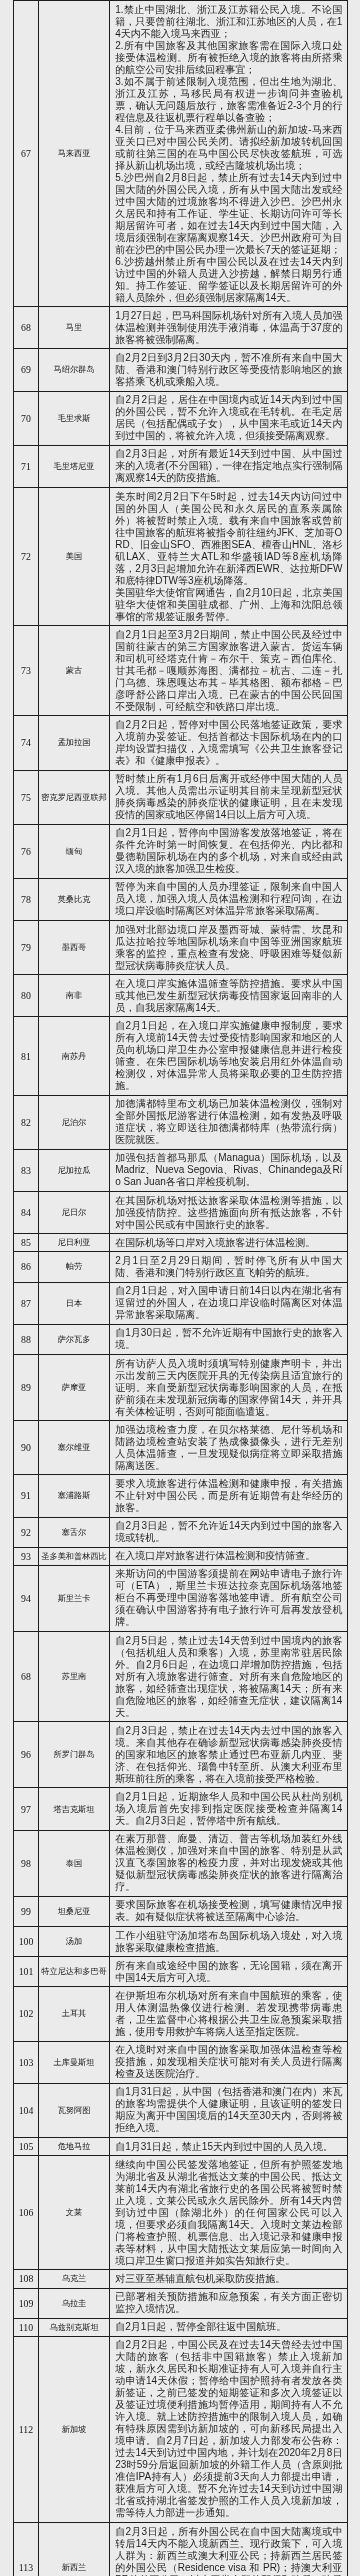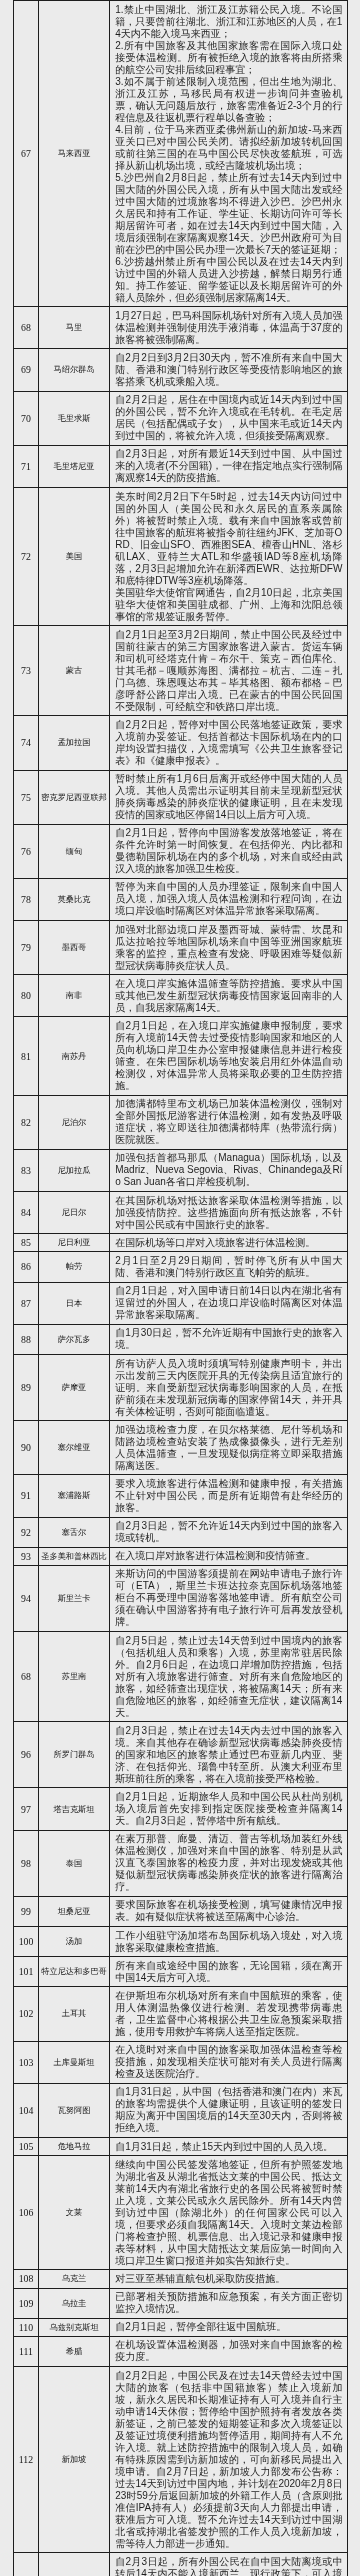--- a/index.html
+++ b/index.html
@@ -305,25 +305,20 @@
     <td class="c-country">乌拉圭</td>
     <td class="c-text">已部署相关预防措施和应急预案，有关方面正密切监控入境情况。</td>
   </tr>
 
   <tr>
     <td class="c-num">110</td>
     <td class="c-country">乌兹别克斯坦</td>
     <td class="c-text">自2月1日起，暂停全部往返中国航班。</td>
   </tr>
 
-  <tr>
-    <td class="c-num">111</td>
-    <td class="c-country">希腊</td>
-    <td class="c-text">在机场设置体温检测器，加强对来自中国旅客的检疫力度。</td>
-  </tr>
 
   <tr>
     <td class="c-num">112</td>
     <td class="c-country">新加坡</td>
     <td class="c-text">自2月2日起，中国公民及在过去14天曾经去过中国大陆的旅客（包括非中国籍旅客）禁止入境新加坡，新永久居民和长期准证持有人可入境并自行主动申请14天休假；暂停给中国护照持有者发放各类新签证，之前已签发的短期签证和多次入境签证以及签证过境便利措施均暂停适用，期间持有人不允许入境。就上述防控措施中的限制入境人员，如确有特殊原因需到访新加坡的，可向新移民局提出入境申请。自2月7日起，新加坡人力部发布公告称：过去14天到访过中国内地，并计划在2020年2月8日23时59分后返回新加坡的外籍工作人员（含原则批准信IPA持有人）必须提前3天向人力部提出申请，获准后方可入境。暂不允许过去14天到访过中国湖北省或持湖北省签发护照的工作人员入境新加坡，需等待人力部进一步通知。</td>
   </tr>
 
   <tr>
     <td class="c-num">113</td>
     <td class="c-country">新西兰</td>

